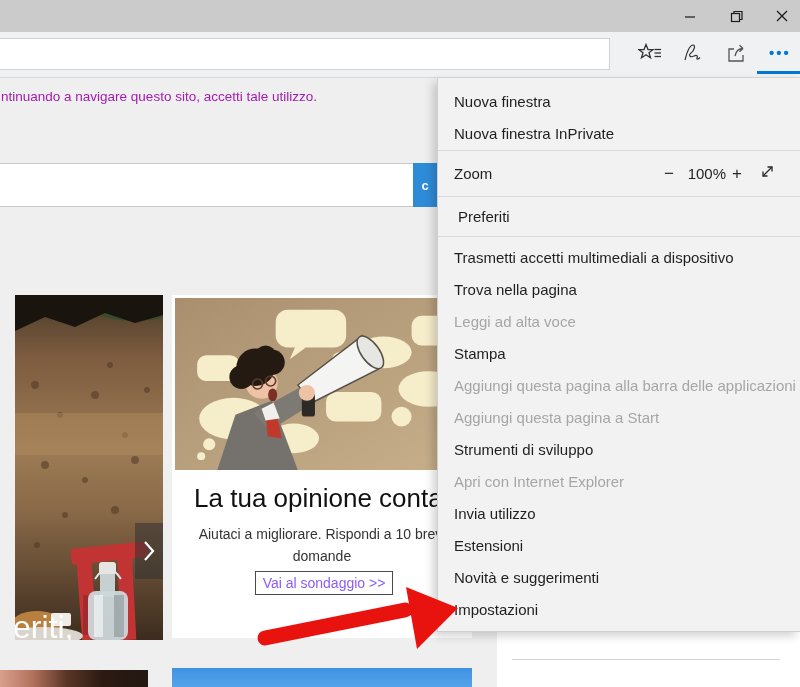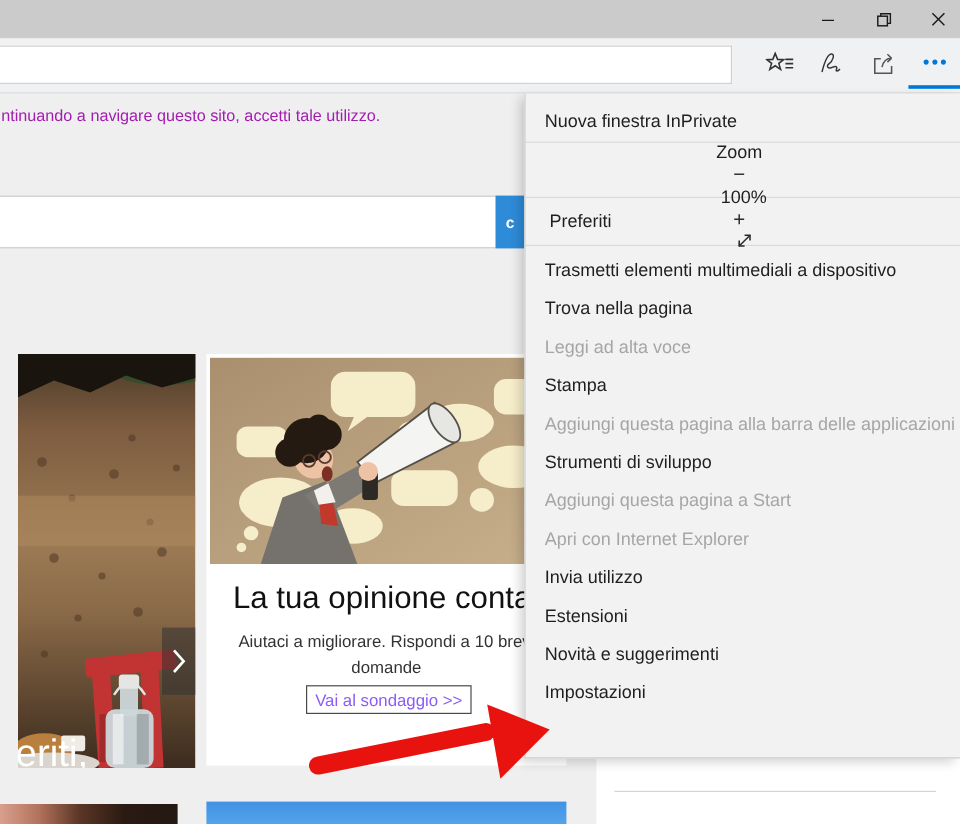--- a/index.html
+++ b/index.html
@@ -38,21 +38,21 @@
   .row2-left { position:absolute; left:0; top:592px; width:148px; height:17px; background:linear-gradient(90deg,#d9a08e 0%,#b2725c 22%,#5a3526 45%,#2a1a12 70%,#241812 100%); }
   .row2-blue { position:absolute; left:172px; top:590px; width:300px; height:19px; background:linear-gradient(180deg,#3f92e4,#55a3ea); }
   .panel-br { position:absolute; left:497px; top:554px; width:303px; height:55px; background:#ffffff; }
   .panel-br-line { position:absolute; left:15px; top:27px; width:268px; height:1px; background:#d4d4d4; }
 
   
   .menu { position:absolute; left:437px; top:78px; width:363px; height:554px; background:#f2f2f2; border-left:1px solid #cfcfcf; border-bottom:1px solid #cfcfcf; box-shadow:-4px 4px 9px rgba(0,0,0,.18); padding-top:8px; z-index:10; }
   .mi { height:32px; line-height:32px; padding-left:16px; font-size:15px; color:#1f1f1f; white-space:nowrap; overflow:hidden; cursor:pointer; }
   .mi.disabled { color:#a6a6a6; cursor:default; }
   .msep { border-top:1px solid #dadada; height:0; }
-  .mi-zoom { height:45px; display:flex; align-items:center; padding-left:16px; padding-right:22px; font-size:15px; color:#1f1f1f;flex-direction:column; }
+  .mi-zoom { height:45px; display:flex; align-items:center; padding-left:16px; padding-right:22px; font-size:15px; color:#1f1f1f; }
   .mi-zoom .zlabel { flex:1; }
   .zctl { display:flex; align-items:center; justify-content:center; width:22px; height:26px; font-size:17px; color:#2a2a2a; cursor:pointer; }
   .zval { width:46px; text-align:right; font-size:15px; color:#1f1f1f; }
   .mi-pref { height:39px; line-height:39px; padding-left:20px; font-size:15px; color:#1f1f1f; cursor:pointer; }
   .msec-b { margin-top:5px; }
 
   
   .red-arrow { position:absolute; left:240px; top:575px; width:230px; height:112px; z-index:20; pointer-events:none; }
 </style>
 </head>
@@ -236,20 +236,21 @@
     </div>
 
     <div class="row2-left"></div>
     <div class="row2-blue"></div>
     <div class="panel-br">
       <div class="panel-br-line"></div>
     </div>
   </div>
 
   <div class="menu">
+    <div class="mi">Nuova finestra</div>
     <div class="mi">Nuova finestra InPrivate</div>
     <div class="msep"></div>
     <div class="mi-zoom">
       <span class="zlabel">Zoom</span>
       <span class="zctl">−</span>
       <span class="zval">100%</span>
       <span class="zctl">+</span>
       <span class="zctl" style="margin-left:8px">
         <span>
           <svg width="15" height="15" viewBox="0 0 15 15" fill="none" stroke="#2a2a2a" stroke-width="1.3">
@@ -257,27 +258,27 @@
               <polyline points="7.5,3 12,3 12,7.5"></polyline>
               <polyline points="3,7.5 3,12 7.5,12"></polyline>
           </svg>
         </span>
       </span>
     </div>
     <div class="msep"></div>
     <div class="mi-pref">Preferiti</div>
     <div class="msep"></div>
     <div class="msec-b">
-      <div class="mi">Trasmetti elementi multimediali a dispositivo</div>
+      <div class="mi">Trasmetti accetti multimediali a dispositivo</div>
       <div class="mi">Trova nella pagina</div>
       <div class="mi disabled">Leggi ad alta voce</div>
       <div class="mi">Stampa</div>
       <div class="mi disabled">Aggiungi questa pagina alla barra delle applicazioni</div>
+      <div class="mi disabled">Aggiungi questa pagina a Start</div>
       <div class="mi">Strumenti di sviluppo</div>
-      <div class="mi disabled">Aggiungi questa pagina a Start</div>
       <div class="mi disabled">Apri con Internet Explorer</div>
       <div class="mi">Invia utilizzo</div>
       <div class="mi">Estensioni</div>
       <div class="mi">Novità e suggerimenti</div>
       <div class="mi">Impostazioni</div>
     </div>
   </div>
 
   <svg class="red-arrow" viewBox="0 0 230 112">
     <line x1="25" y1="63" x2="165" y2="35" stroke="#e8120e" stroke-width="15" stroke-linecap="round"></line>

